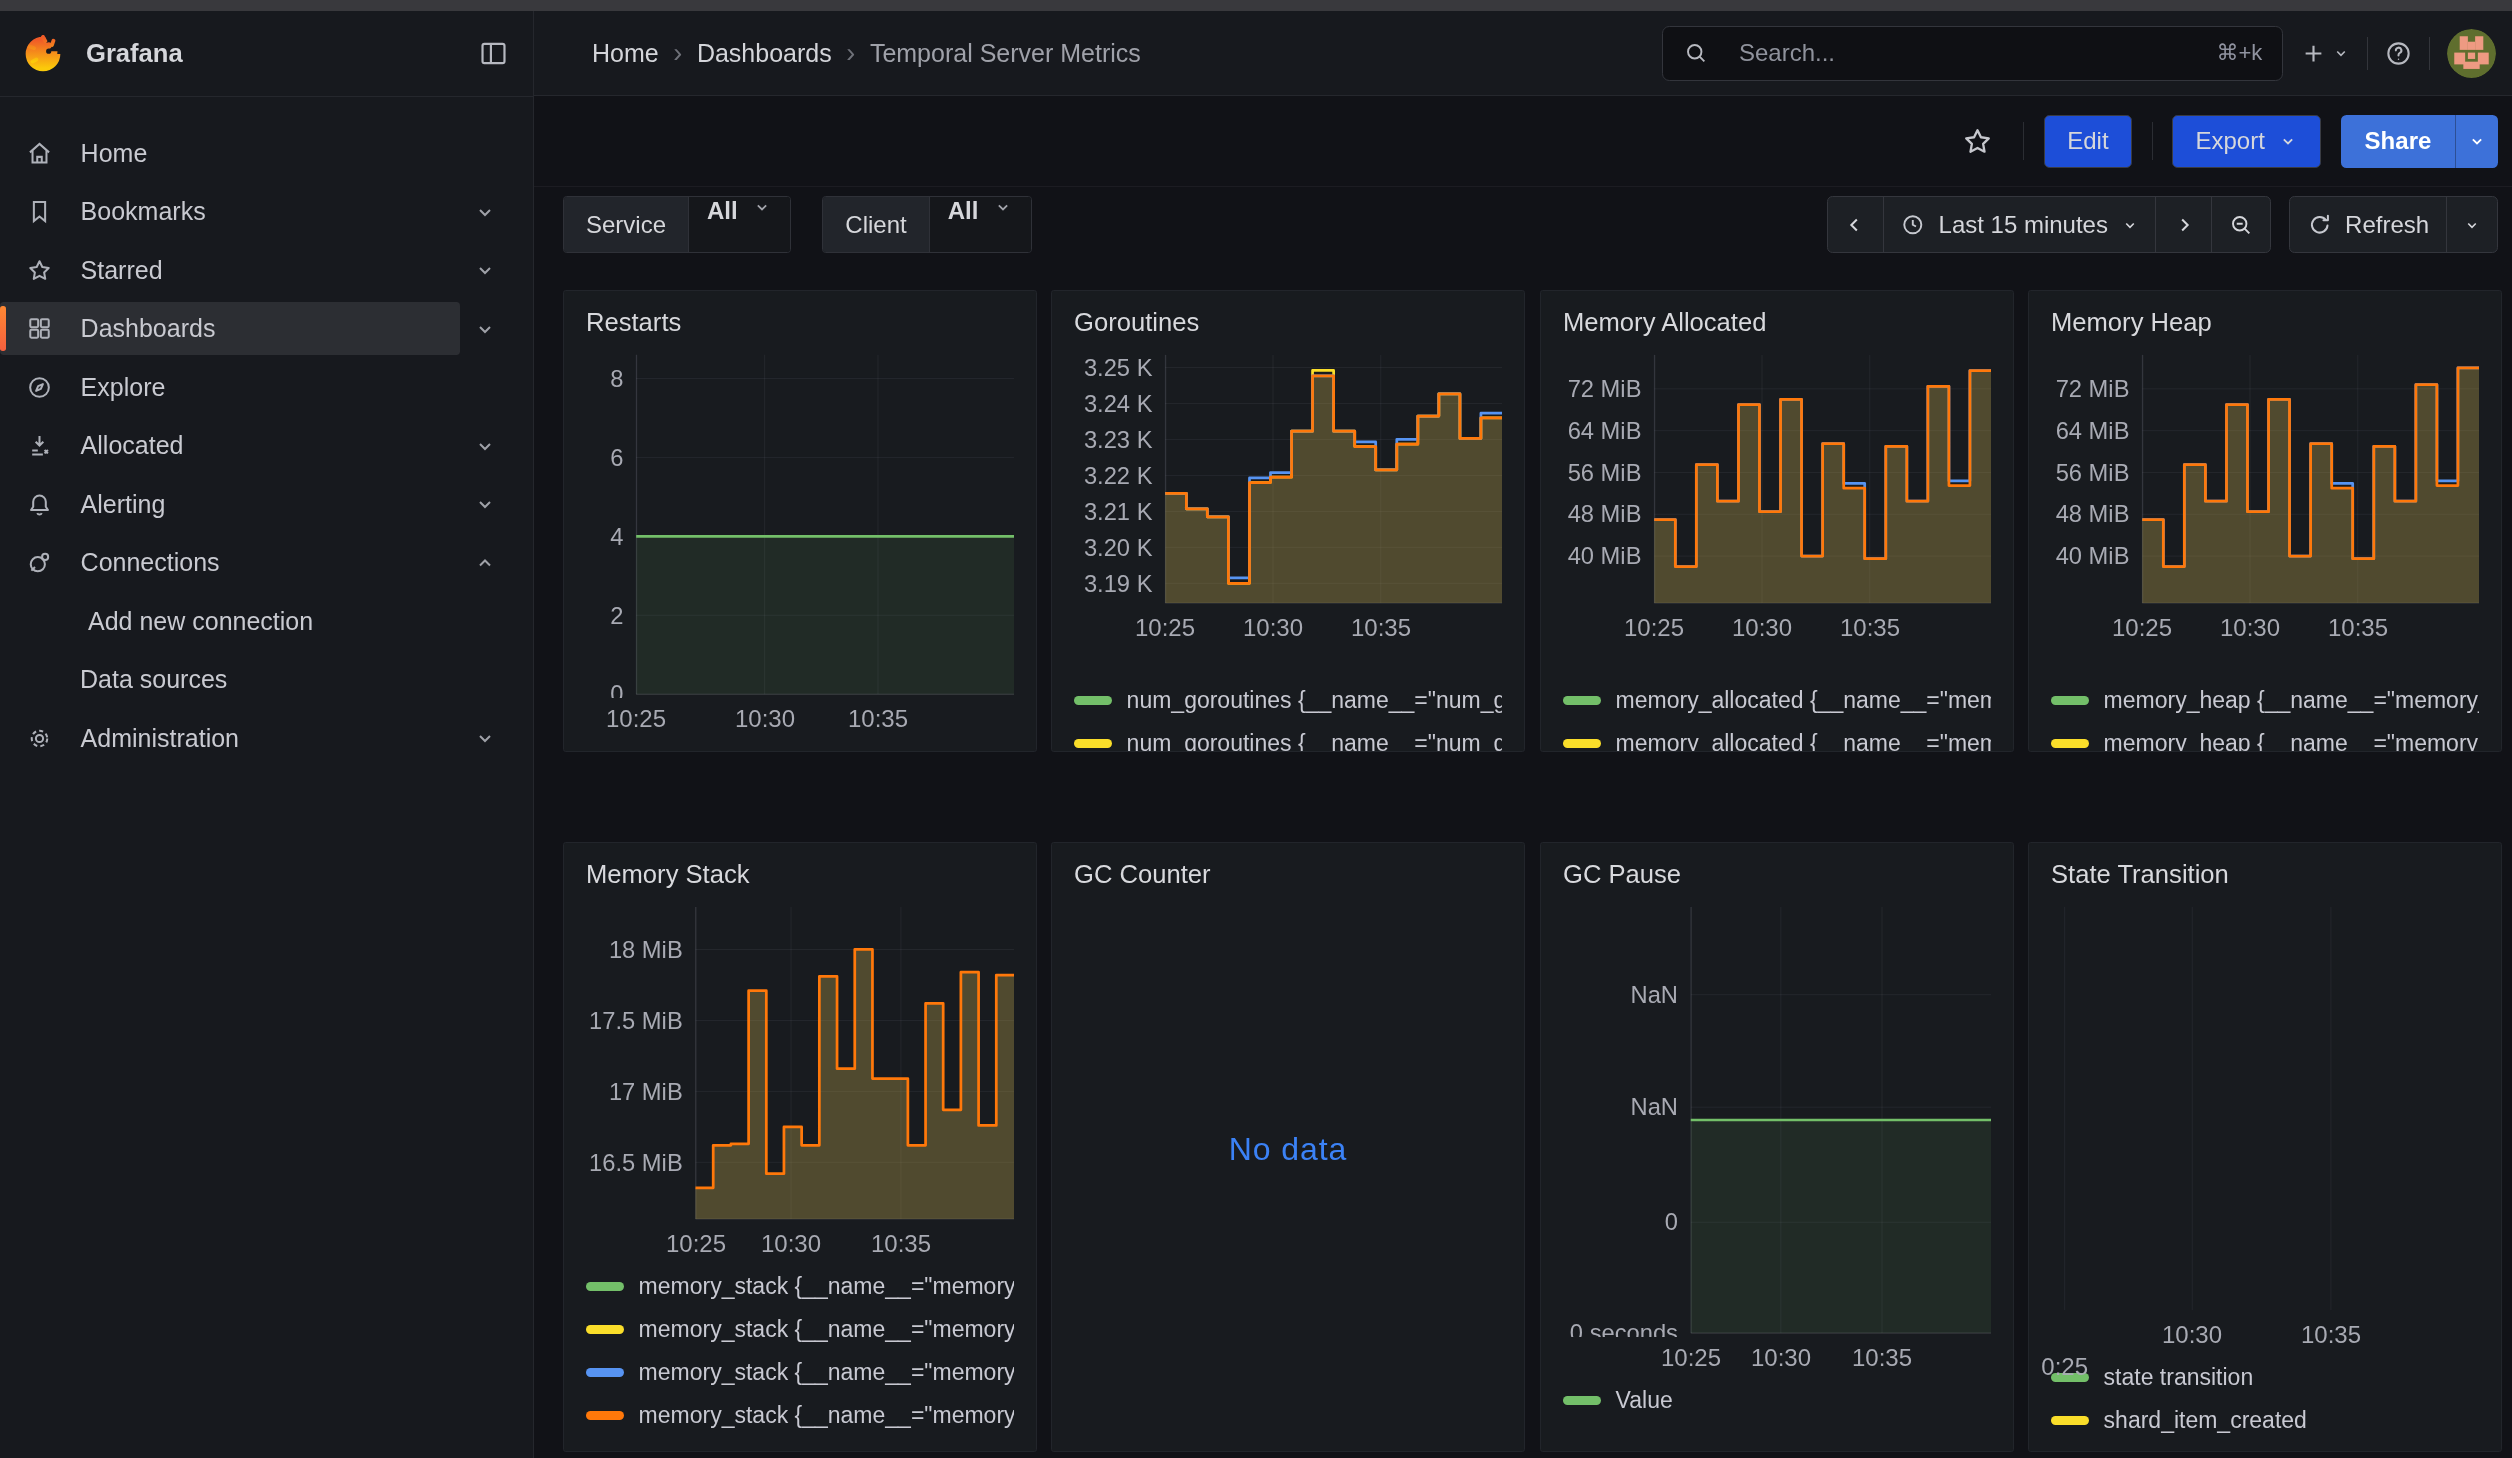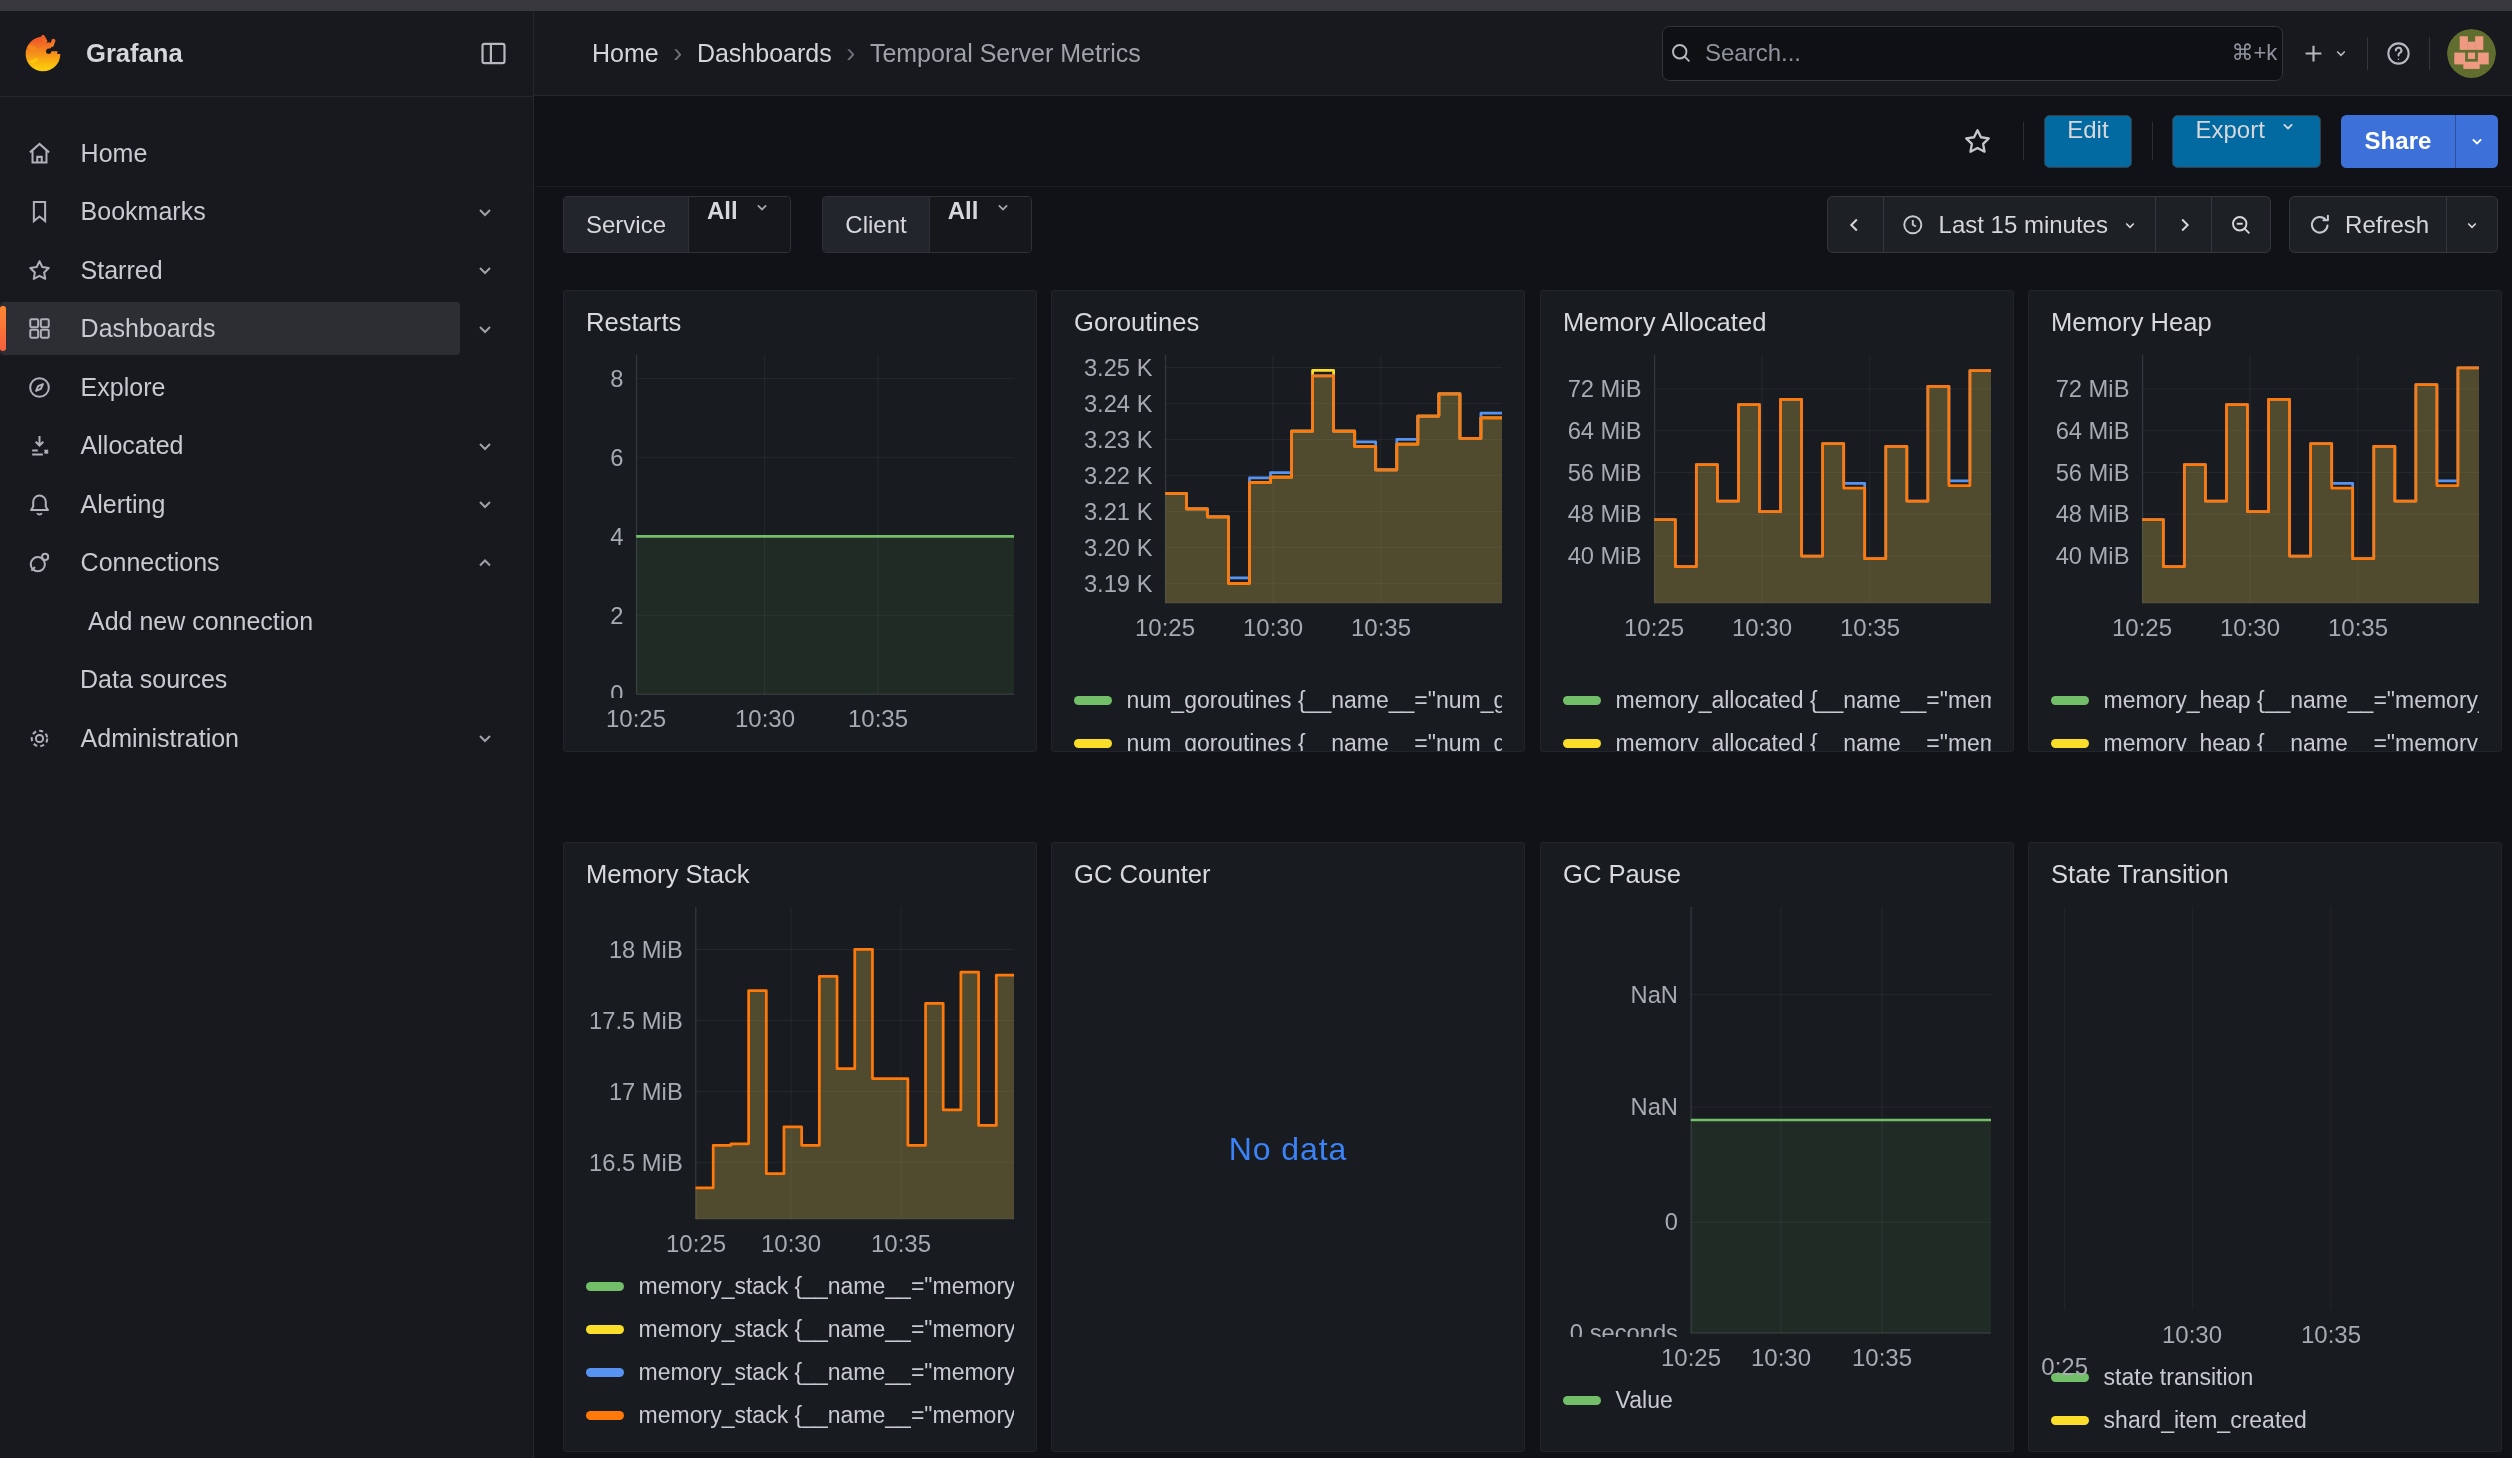--- a/index.html
+++ b/index.html
@@ -26,34 +26,34 @@
 
   
   .topnav{position:absolute;left:534px;right:0;top:11px;height:85px;background:#17191e;border-bottom:0.9px solid #25272d;
           display:flex;align-items:center;padding:0 16.4px 0 58px;box-sizing:border-box}
   .crumbs{display:flex;align-items:center;gap:14.6px;font-size:25px}
   .crumb{color:#d4d5da;white-space:nowrap}
   .crumb.dim{color:#9fa1a9}
   .crumb-sep{color:#6f7179;font-size:27px;line-height:1}
   .nav-right{margin-left:auto;display:flex;align-items:center;gap:16.4px}
   .searchbox{width:621px;height:55px;border:0.9px solid #33353c;background:#0f1014;border-radius:7.3px;
-             display:flex;align-items:center;padding:0 5px;gap:11px;box-sizing:border-box}
+             display:flex;align-items:center;padding:0 20px;gap:30px;box-sizing:border-box}
   .searchbox .ph{font-size:24px;color:#8f929c}
   .searchbox .kbd{margin-left:auto;font-size:22px;color:#9093a0}
   .nav-ic{color:#b7b9c0;display:flex;align-items:center}
   .vdiv{width:0.9px;height:33px;background:#33353b}
   .avatar{width:49px;height:49px;border-radius:50%;overflow:hidden;flex:none}
 
   
   .subheader{position:absolute;left:534px;right:0;top:96px;height:91px;display:flex;align-items:center;
              justify-content:flex-end;gap:20px;padding-right:13.7px;border-bottom:0.9px solid rgba(204,204,220,0.06);box-sizing:border-box}
   .hdiv{width:0.9px;height:38px;background:#2b2d33}
   .iconbtn{color:#c6c7cd;display:flex;align-items:center;background:none;border:none;padding:0 9px;cursor:pointer}
-  .btn{height:53px;border:0.9px solid #3a3c43;background:#0369a1;border-radius:5.5px;color:#d6d7db;
-       font-size:24px;font-weight:500;display:flex;gap:12.8px;padding:0 22px;cursor:pointer;font-family:inherit}
+  .btn{height:53px;border:0.9px solid #3a3c43;background:#1d4ed8;border-radius:5.5px;color:#d6d7db;
+       font-size:24px;font-weight:500;display:flex;align-items:center;gap:12.8px;padding:0 22px;cursor:pointer;font-family:inherit}
   .split{display:flex;height:53px;border-radius:5.5px;overflow:hidden}
   .split .main{background:#3D71D9;color:#fff;font-size:24px;font-weight:700;display:flex;align-items:center;padding:0 24px;cursor:pointer}
   .split .chev{background:#3D71D9;border-left:0.9px solid rgba(17,18,23,0.35);display:flex;align-items:center;padding:0 11px;color:#fff;cursor:pointer}
 
   
   .content{position:absolute;left:534px;top:187px;right:0;bottom:0}
   .filters{position:absolute;left:29px;top:9px;display:flex;gap:31px}
   .chip{display:flex;height:57px;border:0.9px solid #2f3138;border-radius:3.7px;overflow:hidden;box-sizing:border-box}
   .chip .lab{background:#22252b;display:flex;align-items:center;padding:0 22px;font-size:24px;color:#d6d7db;border-right:0.9px solid #2f3138}
   .chip .val{background:#15171b;display:flex;align-items:flex-start;gap:14.6px;padding:0 18px;font-size:24px;font-weight:600;color:#d6d7db;cursor:pointer}

